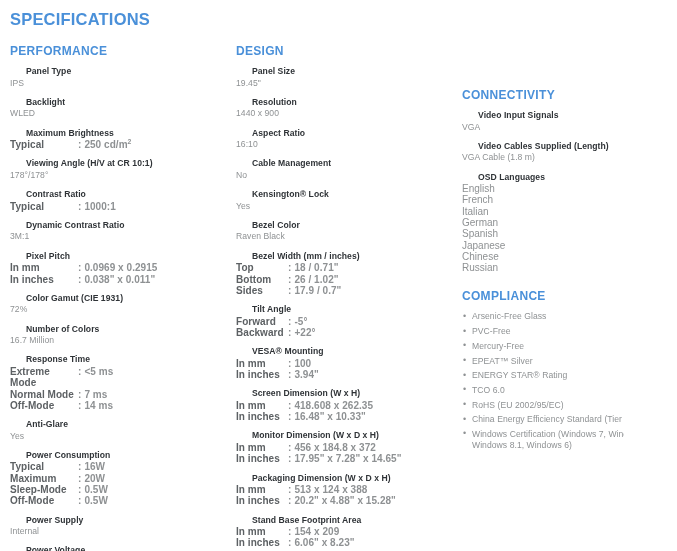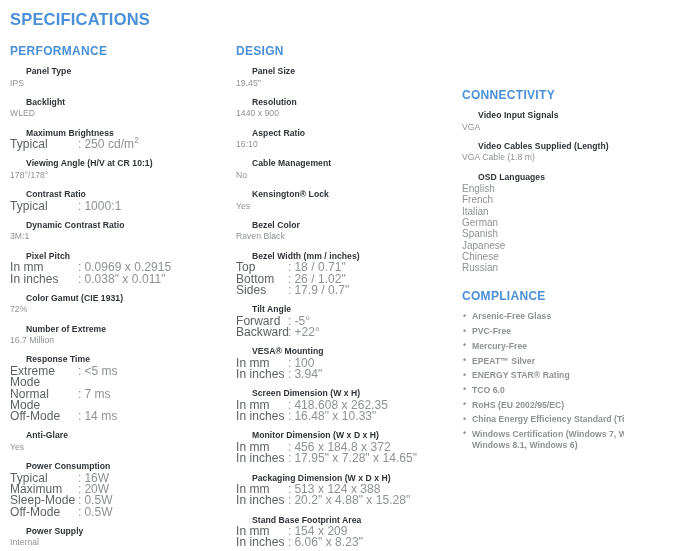--- a/index.html
+++ b/index.html
@@ -56,23 +56,24 @@
     padding-left: 16px;
   }
   .spec-value {
     font-size: 8.6px;
     color: #8e9193;
     line-height: 11.3px;
     letter-spacing: 0.05px;
   }
   .row {
     display: flex;
-    font-size: 12px;
+    font-size: 10px;
     line-height: 11.3px;
     letter-spacing: 0.05px;
+    font-weight: bold;
   }
   .row .rk {
     color: #5d6164;
     flex: 0 0 auto;
   }
   .row .sep {
     color: #8e9193;
     flex: 0 0 auto;
     text-align: left;
   }
@@ -98,21 +99,20 @@
     padding: 0;
   }
   ul.bullets li {
     position: relative;
     padding-left: 10px;
     font-size: 8.6px;
     color: #8e9193;
     line-height: 11.5px;
     margin-bottom: 3.2px;
     letter-spacing: 0.05px;
-    font-weight: bold;
   }
   ul.bullets li::before {
     content: "\2022";
     position: absolute;
     left: 1px;
     top: -0.5px;
     color: #8e9193;
     font-size: 9px;
   }
   sup { font-size: 0.68em; vertical-align: super; line-height: 0; }
@@ -170,21 +170,21 @@
             <span class="rk">In inches</span>
             <span class="sep">:</span>
             <span class="rv">0.038" x 0.011"</span>
           </div>
         </div>
         <div class="spec">
           <div class="spec-label">Color Gamut (CIE 1931)</div>
           <div class="spec-value">72%</div>
         </div>
         <div class="spec">
-          <div class="spec-label">Number of Extreme</div>
+          <div class="spec-label">Number of Colors</div>
           <div class="spec-value">16.7 Million</div>
         </div>
         <div class="spec">
           <div class="spec-label">Response Time</div>
           <div class="row">
             <span class="rk">Extreme Mode</span>
             <span class="sep">:</span>
             <span class="rv">&lt;5 ms</span>
           </div>
           <div class="row">

